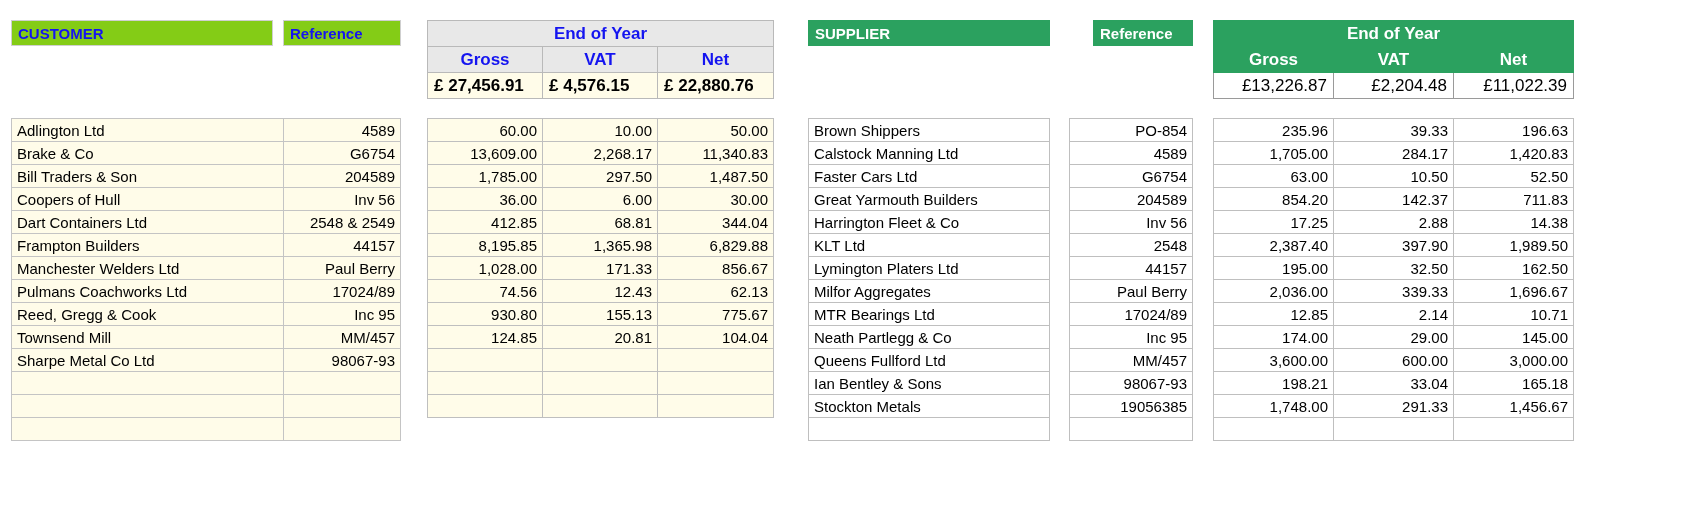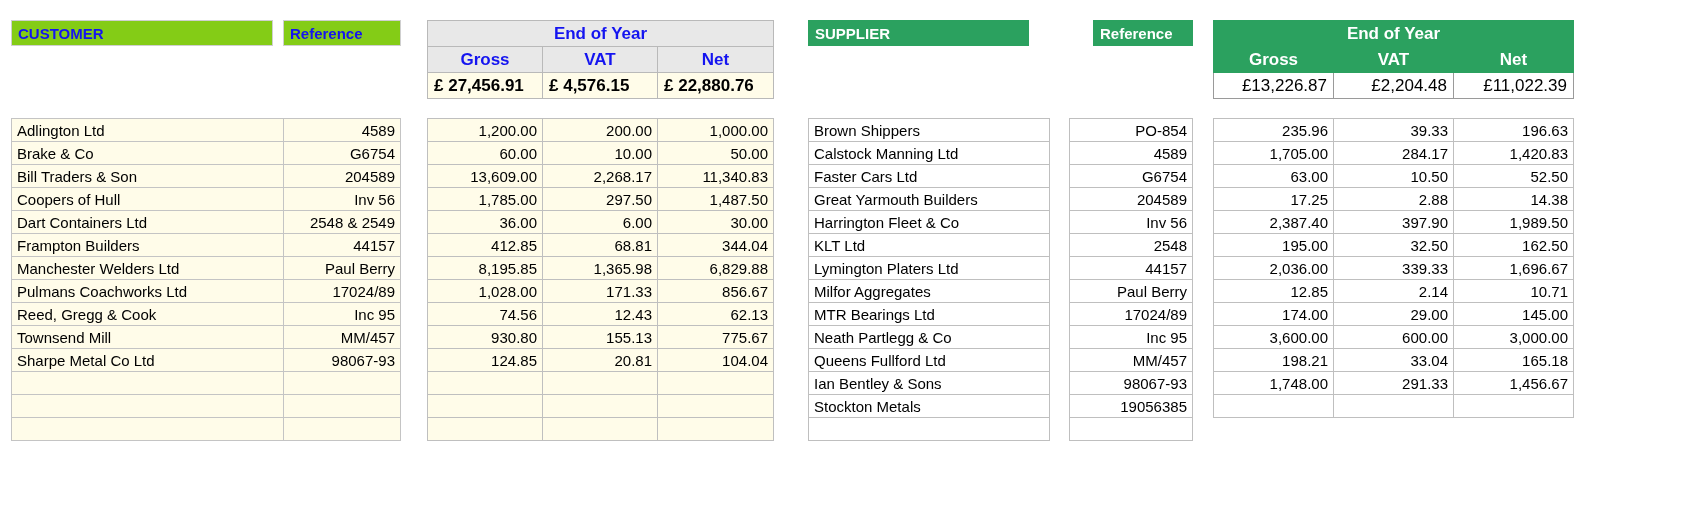--- a/index.html
+++ b/index.html
@@ -235,25 +235,20 @@
     </table>
 
   <table class="blk grid cream" style="left:427px; top:118px; width:346px;" id="cust-figs">
     <colgroup>
         <col style="width:115px">
         <col style="width:115px">
         <col style="width:116px">
       </colgroup>
   <tbody>
         <tr>
-          <td class="ta-r">1,200.00</td>
-          <td class="ta-r">200.00</td>
-          <td class="ta-r">1,000.00</td>
-        </tr>
-        <tr>
           <td class="ta-r">60.00</td>
           <td class="ta-r">10.00</td>
           <td class="ta-r">50.00</td>
         </tr>
         <tr>
           <td class="ta-r">13,609.00</td>
           <td class="ta-r">2,268.17</td>
           <td class="ta-r">11,340.83</td>
         </tr>
         <tr>
@@ -307,21 +302,21 @@
           <td class="ta-r">&nbsp;</td>
         </tr>
         <tr>
           <td class="ta-r">&nbsp;</td>
           <td class="ta-r">&nbsp;</td>
           <td class="ta-r">&nbsp;</td>
         </tr>
       </tbody>
     </table>
 
-  <div class="blk title-cell title-supp" style="left:808px; top:20px; width:221px;">SUPPLIER</div>
+  <div class="blk title-cell title-supp" style="left:808px; top:20px; width:242px;">SUPPLIER</div>
 
   <div class="blk title-cell title-supp" style="left:1093px; top:20px; width:100px;">Reference</div>
 
   <table class="blk eoy eoy-supp" style="left:1213px; top:20px; width:360px;">
     <colgroup>
         <col style="width:120px">
         <col style="width:120px">
         <col style="width:120px">
       </colgroup>
     <tbody>
@@ -451,20 +446,25 @@
           <td class="ta-r">1,705.00</td>
           <td class="ta-r">284.17</td>
           <td class="ta-r">1,420.83</td>
         </tr>
         <tr>
           <td class="ta-r">63.00</td>
           <td class="ta-r">10.50</td>
           <td class="ta-r">52.50</td>
         </tr>
         <tr>
+          <td class="ta-r">854.20</td>
+          <td class="ta-r">142.37</td>
+          <td class="ta-r">711.83</td>
+        </tr>
+        <tr>
           <td class="ta-r">17.25</td>
           <td class="ta-r">2.88</td>
           <td class="ta-r">14.38</td>
         </tr>
         <tr>
           <td class="ta-r">2,387.40</td>
           <td class="ta-r">397.90</td>
           <td class="ta-r">1,989.50</td>
         </tr>
         <tr>

